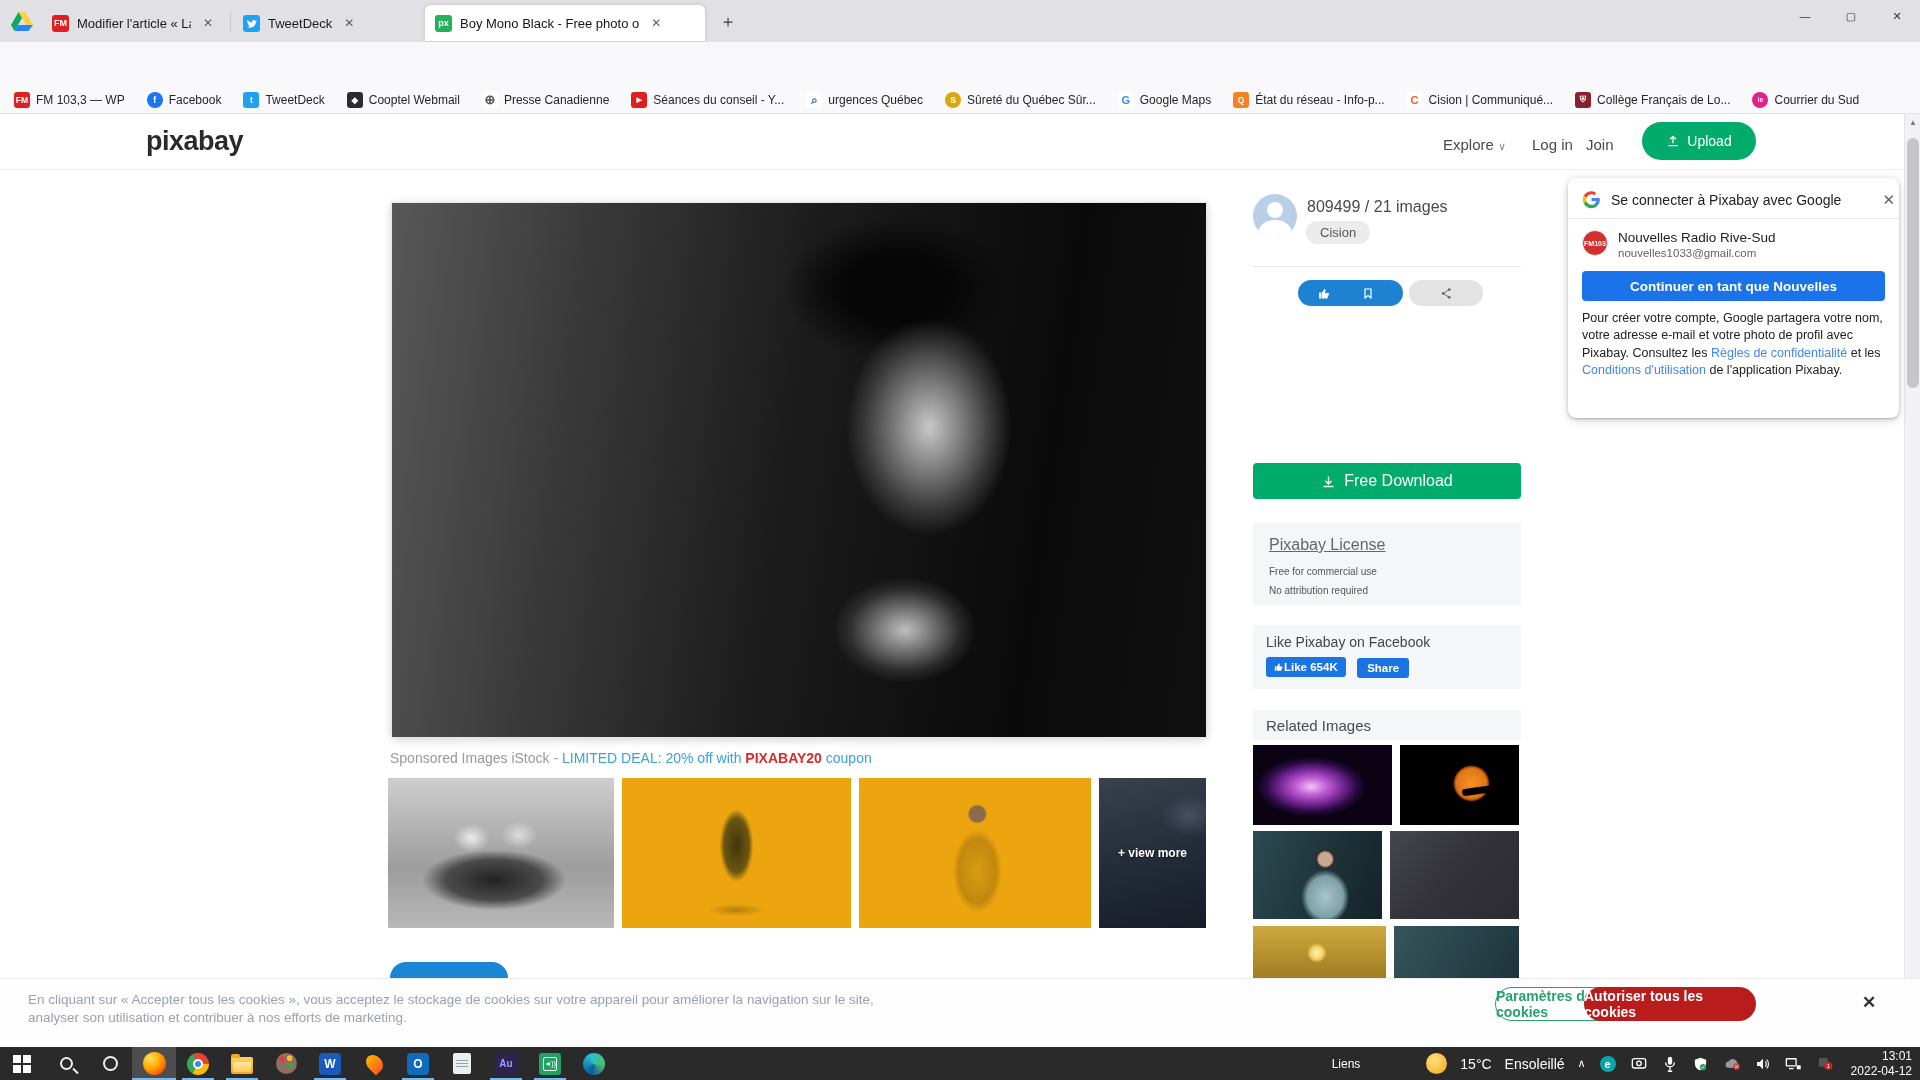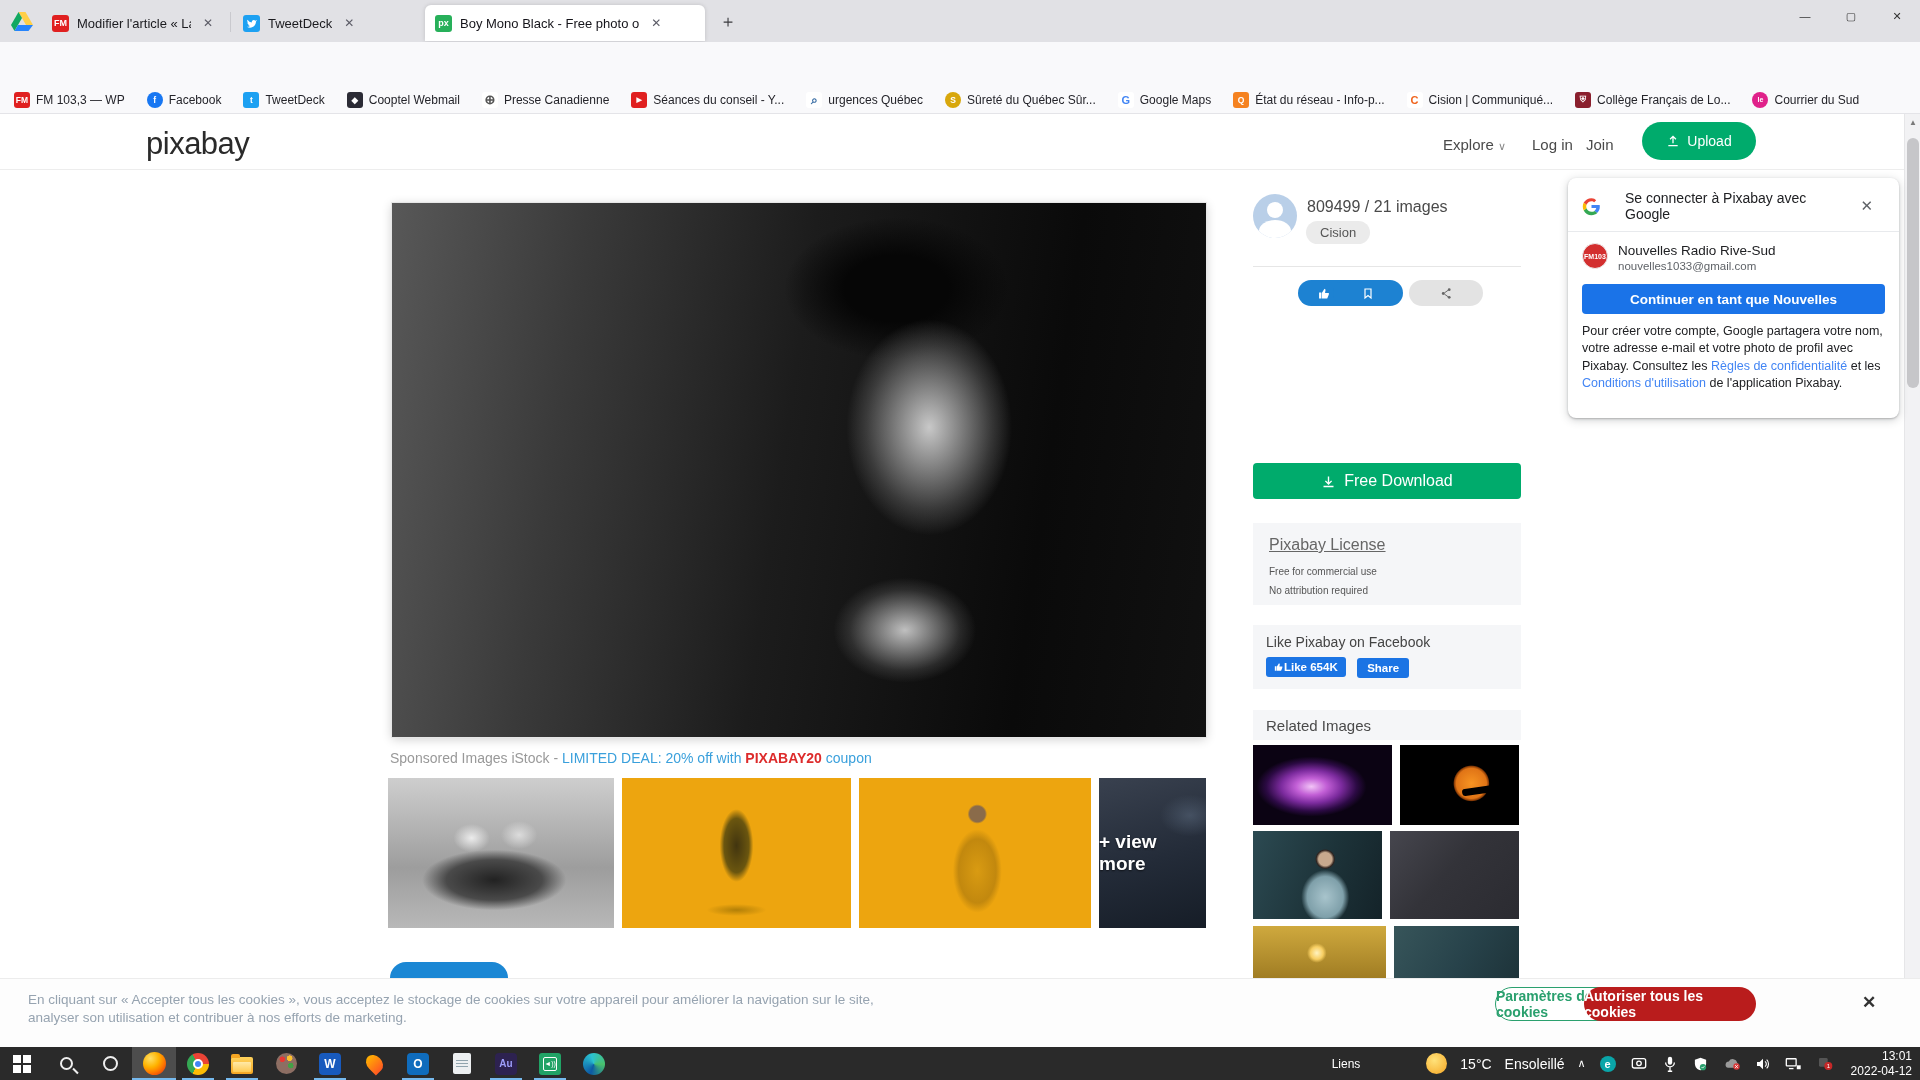--- a/index.html
+++ b/index.html
@@ -37,21 +37,21 @@
 
   .bookbar { position:absolute; left:0; top:86px; width:1920px; height:28px; background:#f9f9fb;
     border-bottom:1px solid #e4e4e8; display:flex; align-items:center; padding-left:14px; gap:22px; }
   .bm { display:flex; align-items:center; gap:6px; font-size:12px; color:#24242a; white-space:nowrap; }
   .bmic { width:16px; height:16px; border-radius:3px; display:flex; align-items:center;
     justify-content:center; color:#fff; font-size:8.5px; font-weight:bold; flex:0 0 auto; }
 
   
   .sitehdr { position:absolute; left:0; top:114px; width:1904px; height:56px; background:#fff;
     border-bottom:1px solid #ededed; }
-  .logo { position:absolute; left:146px; top:126px; font-size:31px; font-weight:normal;
+  .logo { position:absolute; left:146px; top:126px; font-size:27px; font-weight:bold;
     letter-spacing:-0.5px; color:#2a2a2a; }
   .searchbox { position:absolute; left:282px; top:122px; width:438px; height:40px; background:#f2f2f2;
     border-radius:3px; display:flex; align-items:center; padding:0 12px; gap:8px; }
   .searchbox input { border:0; background:transparent; outline:none; flex:1; font-size:14px;
     color:#555; font-family:"Liberation Sans",sans-serif; }
   .mediasel { display:flex; align-items:center; gap:6px; color:#5a5a5a; font-size:14px; }
   .hnav { position:absolute; top:136px; font-size:15px; color:#4a4a4a; }
   .upbtn { position:absolute; left:1642px; top:122px; width:114px; height:38px; background:#00ab6c;
     border-radius:19px; color:#fff; font-size:14px; display:flex; align-items:center;
     justify-content:center; gap:7px; }
@@ -78,21 +78,21 @@
   .sp2 { left:622px; width:229px;
     background: radial-gradient(ellipse 24px 52px at 50% 45%, #42350f 0%, #6b560f 52%, transparent 70%),
       radial-gradient(ellipse 40px 8px at 50% 88%, rgba(120,90,0,.5), transparent 75%), #eda50f; }
   .sp3 { left:859px; width:232px;
     background: radial-gradient(circle 13px at 51% 24%, #8a6b4a 60%, transparent 75%),
       radial-gradient(ellipse 34px 58px at 51% 62%, #d99b12 0%, #c2880e 55%, transparent 72%), #eda50f; }
   .sp4 { left:1099px; width:107px; background:
       radial-gradient(ellipse 40px 28px at 85% 25%, rgba(90,105,125,.55), transparent 75%),
       linear-gradient(165deg, #39414f 0%, #232b38 55%, #161d27 100%);
     display:flex; align-items:center; justify-content:center; }
-  .viewmore { color:#fff; font-weight:bold; font-size:19px; text-shadow:0 1px 2px rgba(0,0,0,.6); }
+  .viewmore { color:#fff; font-weight:bold; font-size:12px; text-shadow:0 1px 2px rgba(0,0,0,.6); }
   .partial-pill { position:absolute; left:390px; top:962px; width:118px; height:32px;
     border-radius:16px; background:#1b87d4; }
 
   
   .avatar { position:absolute; left:1253px; top:194px; width:44px; height:44px; border-radius:50%;
     background:#b9cfe8; overflow:hidden; }
   .avatar::before { content:""; position:absolute; left:14px; top:8px; width:16px; height:16px;
     border-radius:50%; background:#fff; }
   .avatar::after { content:""; position:absolute; left:6px; top:26px; width:32px; height:22px;
     border-radius:50% 50% 0 0; background:#fff; }
@@ -136,21 +136,21 @@
   .r-gold { left:1253px; top:926px; width:133px; height:60px;
     background: radial-gradient(circle 14px at 48% 45%, #fff3c0 0%, #f7ce62 45%, transparent 70%),
       linear-gradient(#cfa93e 0%, #99761f 100%); }
   .r-teal { left:1394px; top:926px; width:125px; height:60px;
     background: linear-gradient(120deg, #37555a 0%, #27424a 55%, #1d3238 100%); }
 
   
   .gpopup { position:absolute; left:1568px; top:178px; width:331px; height:240px; background:#fff;
     border-radius:8px; box-shadow:0 1px 2px rgba(60,64,67,.3), 0 2px 8px rgba(60,64,67,.25);
     z-index:30; font-family:"Liberation Sans",sans-serif; }
-  .gp-head { display:flex; align-items:center; gap:24px; padding:12px 26px 9px 14px; }
+  .gp-head { display:flex; align-items:center; gap:10px; padding:12px 4px 9px 14px; }
   .gp-title { font-size:14px; color:#202124; flex:1; }
   .gp-close { color:#5f6368; font-size:15px; }
   .gp-div { border-top:1px solid #e8eaed; }
   .gp-acct { display:flex; align-items:flex-start; gap:10px; padding:11px 14px 8px 14px; }
   .gp-avatar { width:26px; height:26px; border-radius:50%; background:#d32f2f; color:#fff;
     font-size:7px; font-weight:bold; display:flex; align-items:center; justify-content:center;
     border:1px solid #eee; }
   .gp-name { font-size:13.5px; color:#202124; }
   .gp-email { font-size:11.5px; color:#5f6368; margin-top:2px; }
   .gp-btn { margin:4px 14px 9px 14px; height:30px; background:#1a73e8; border-radius:4px; color:#fff;

